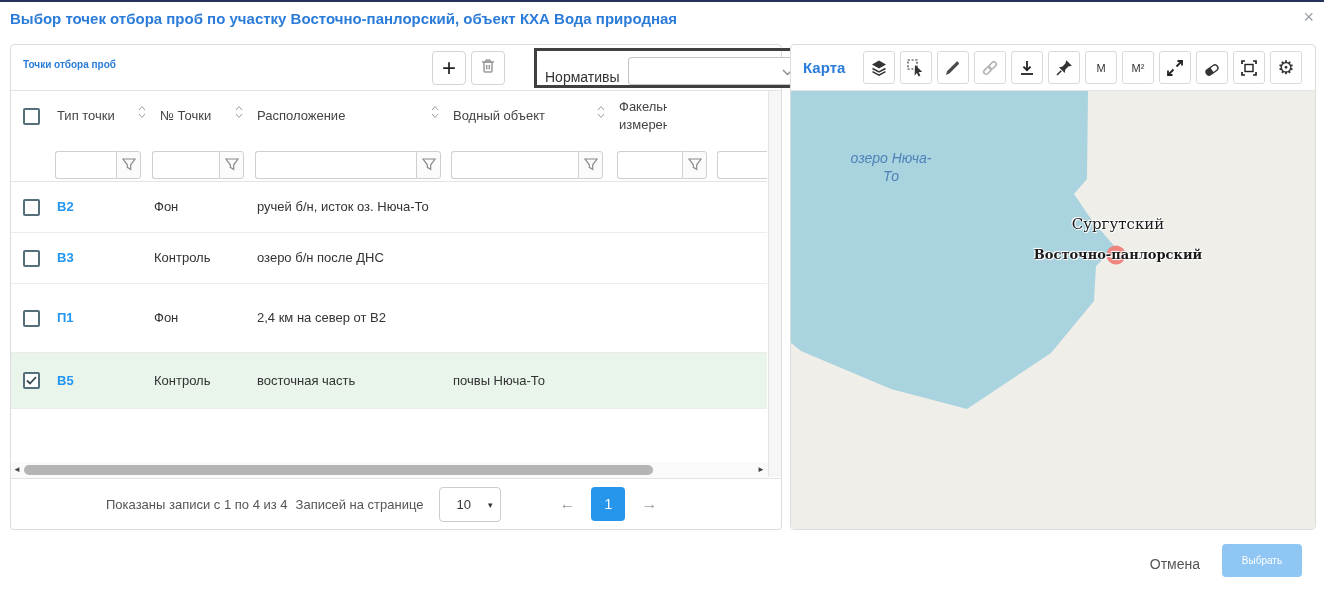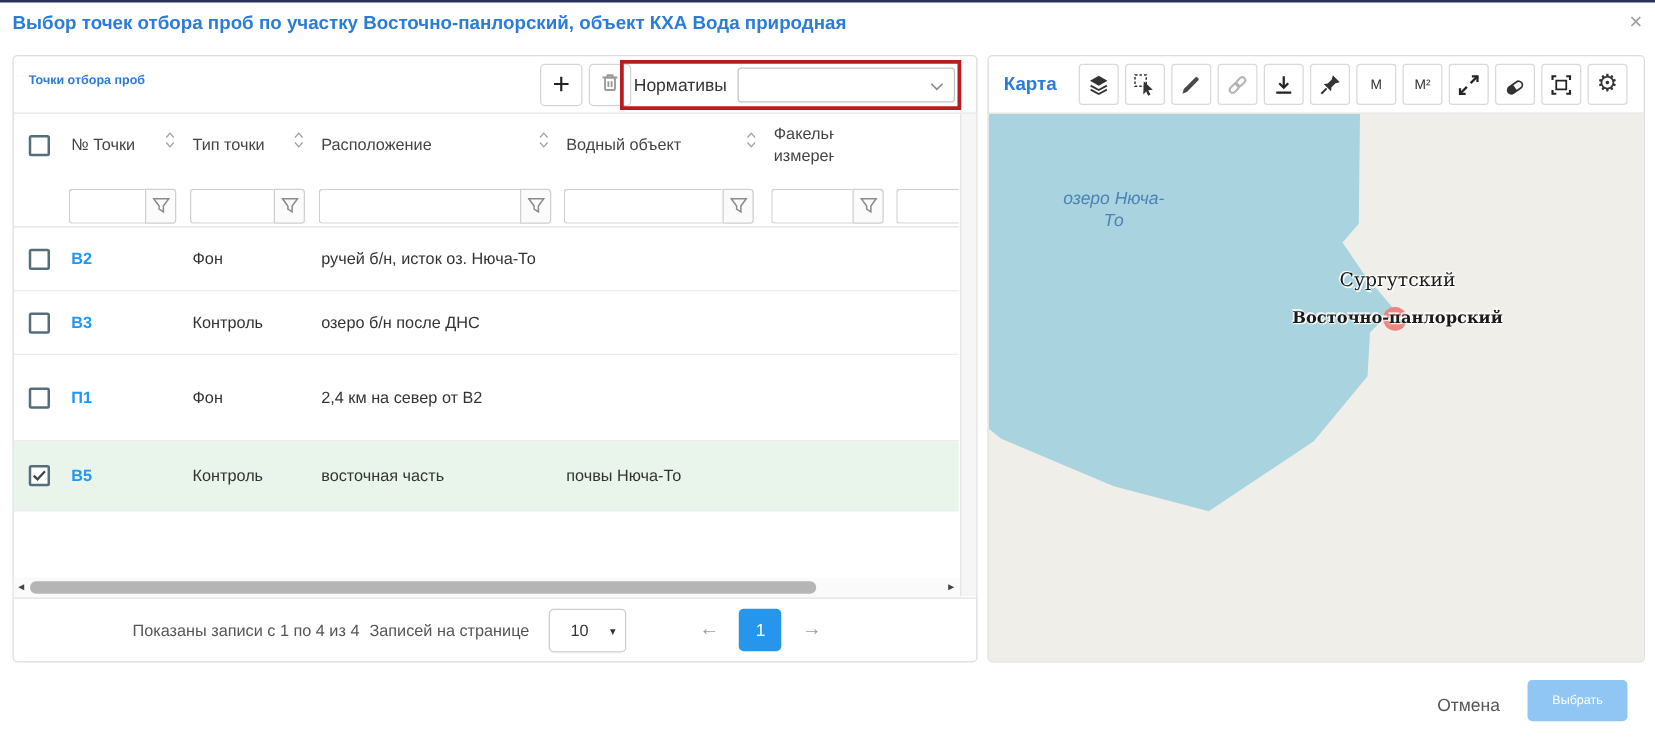--- a/index.html
+++ b/index.html
@@ -14,22 +14,22 @@
   #table-panel { left:10px; top:44px; width:772px; height:486px; }
   #map-panel  { left:790px; top:44px; width:526px; height:486px; }
 
   .panel-head { position:absolute; top:0; left:0; right:0; height:46px; border-bottom:1px solid #e3e3e3; }
   .panel-title { position:absolute; left:12px; top:14px; font-size:10px; font-weight:bold; color:#2b7cd9; }
 
   .tool-btn { position:absolute; width:34px; height:34px; top:6px; background:#fff; border:1px solid #d4d4d4;
               border-radius:4px; display:flex; align-items:center; justify-content:center; cursor:pointer; }
   #btn-add { left:421px; font-size:24px; font-weight:300; color:#222; }
   #btn-del { left:460px; }
-  .red-box { position:absolute; left:485px; top:3px; width:273px; height:40px; border:3px solid #b91c1c;
-             display:flex; align-items:center; }
+  .red-box { position:absolute; left:523px; top:3px; width:273px; height:40px; border:3px solid #404040;
+             display:flex; align-items:flex-end; }
   .red-box .lbl { margin-left:8px; font-size:14px; color:#333; }
   .norm-select { margin-left:8px; width:174px; height:28px; border:1px solid #c4c4c4; border-radius:3px;
                  position:relative; background:#fff; cursor:pointer; }
   .norm-select svg { position:absolute; right:8px; top:11px; }
 
   
   .thead { position:absolute; top:46px; left:0; height:50px; display:flex; width:756px; }
   .tfilter { position:absolute; top:96px; left:0; height:41px; display:flex; width:756px; border-bottom:1px solid #e4e4e4; }
   .hcell { position:relative; font-size:13px; color:#444; display:flex; align-items:center; }
   .hcell .hlabel { margin-left:8px; line-height:1.35; }
@@ -121,29 +121,29 @@
             <path d="M1 1 L5.5 5.5 L10 1" stroke="#8a8a8a" fill="none" stroke-width="1.4"></path>
           </svg>
       </div>
     </div>
   </div>
 
   <div class="thead">
     <div class="hcell col-check">
         <div class="checkbox"></div>
       </div>
-    <div class="hcell col-id">
-      <span class="hlabel">№ Точки</span>
+    <div class="hcell col-type">
+      <span class="hlabel">Тип точки</span>
       <span class="sort"><svg width="8" height="14" viewBox="0 0 8 14">
             <path d="M1 5 L4 1.5 L7 5" stroke="#9e9e9e" fill="none"></path>
             <path d="M1 9 L4 12.5 L7 9" stroke="#9e9e9e" fill="none"></path>
           </svg></span>
     </div>
-    <div class="hcell col-type">
-      <span class="hlabel">Тип точки</span>
+    <div class="hcell col-id">
+      <span class="hlabel">№ Точки</span>
       <span class="sort"><svg width="8" height="14" viewBox="0 0 8 14">
             <path d="M1 5 L4 1.5 L7 5" stroke="#9e9e9e" fill="none"></path>
             <path d="M1 9 L4 12.5 L7 9" stroke="#9e9e9e" fill="none"></path>
           </svg></span>
     </div>
     <div class="hcell col-loc">
       <span class="hlabel">Расположение</span>
       <span class="sort"><svg width="8" height="14" viewBox="0 0 8 14">
             <path d="M1 5 L4 1.5 L7 5" stroke="#9e9e9e" fill="none"></path>
             <path d="M1 9 L4 12.5 L7 9" stroke="#9e9e9e" fill="none"></path>

